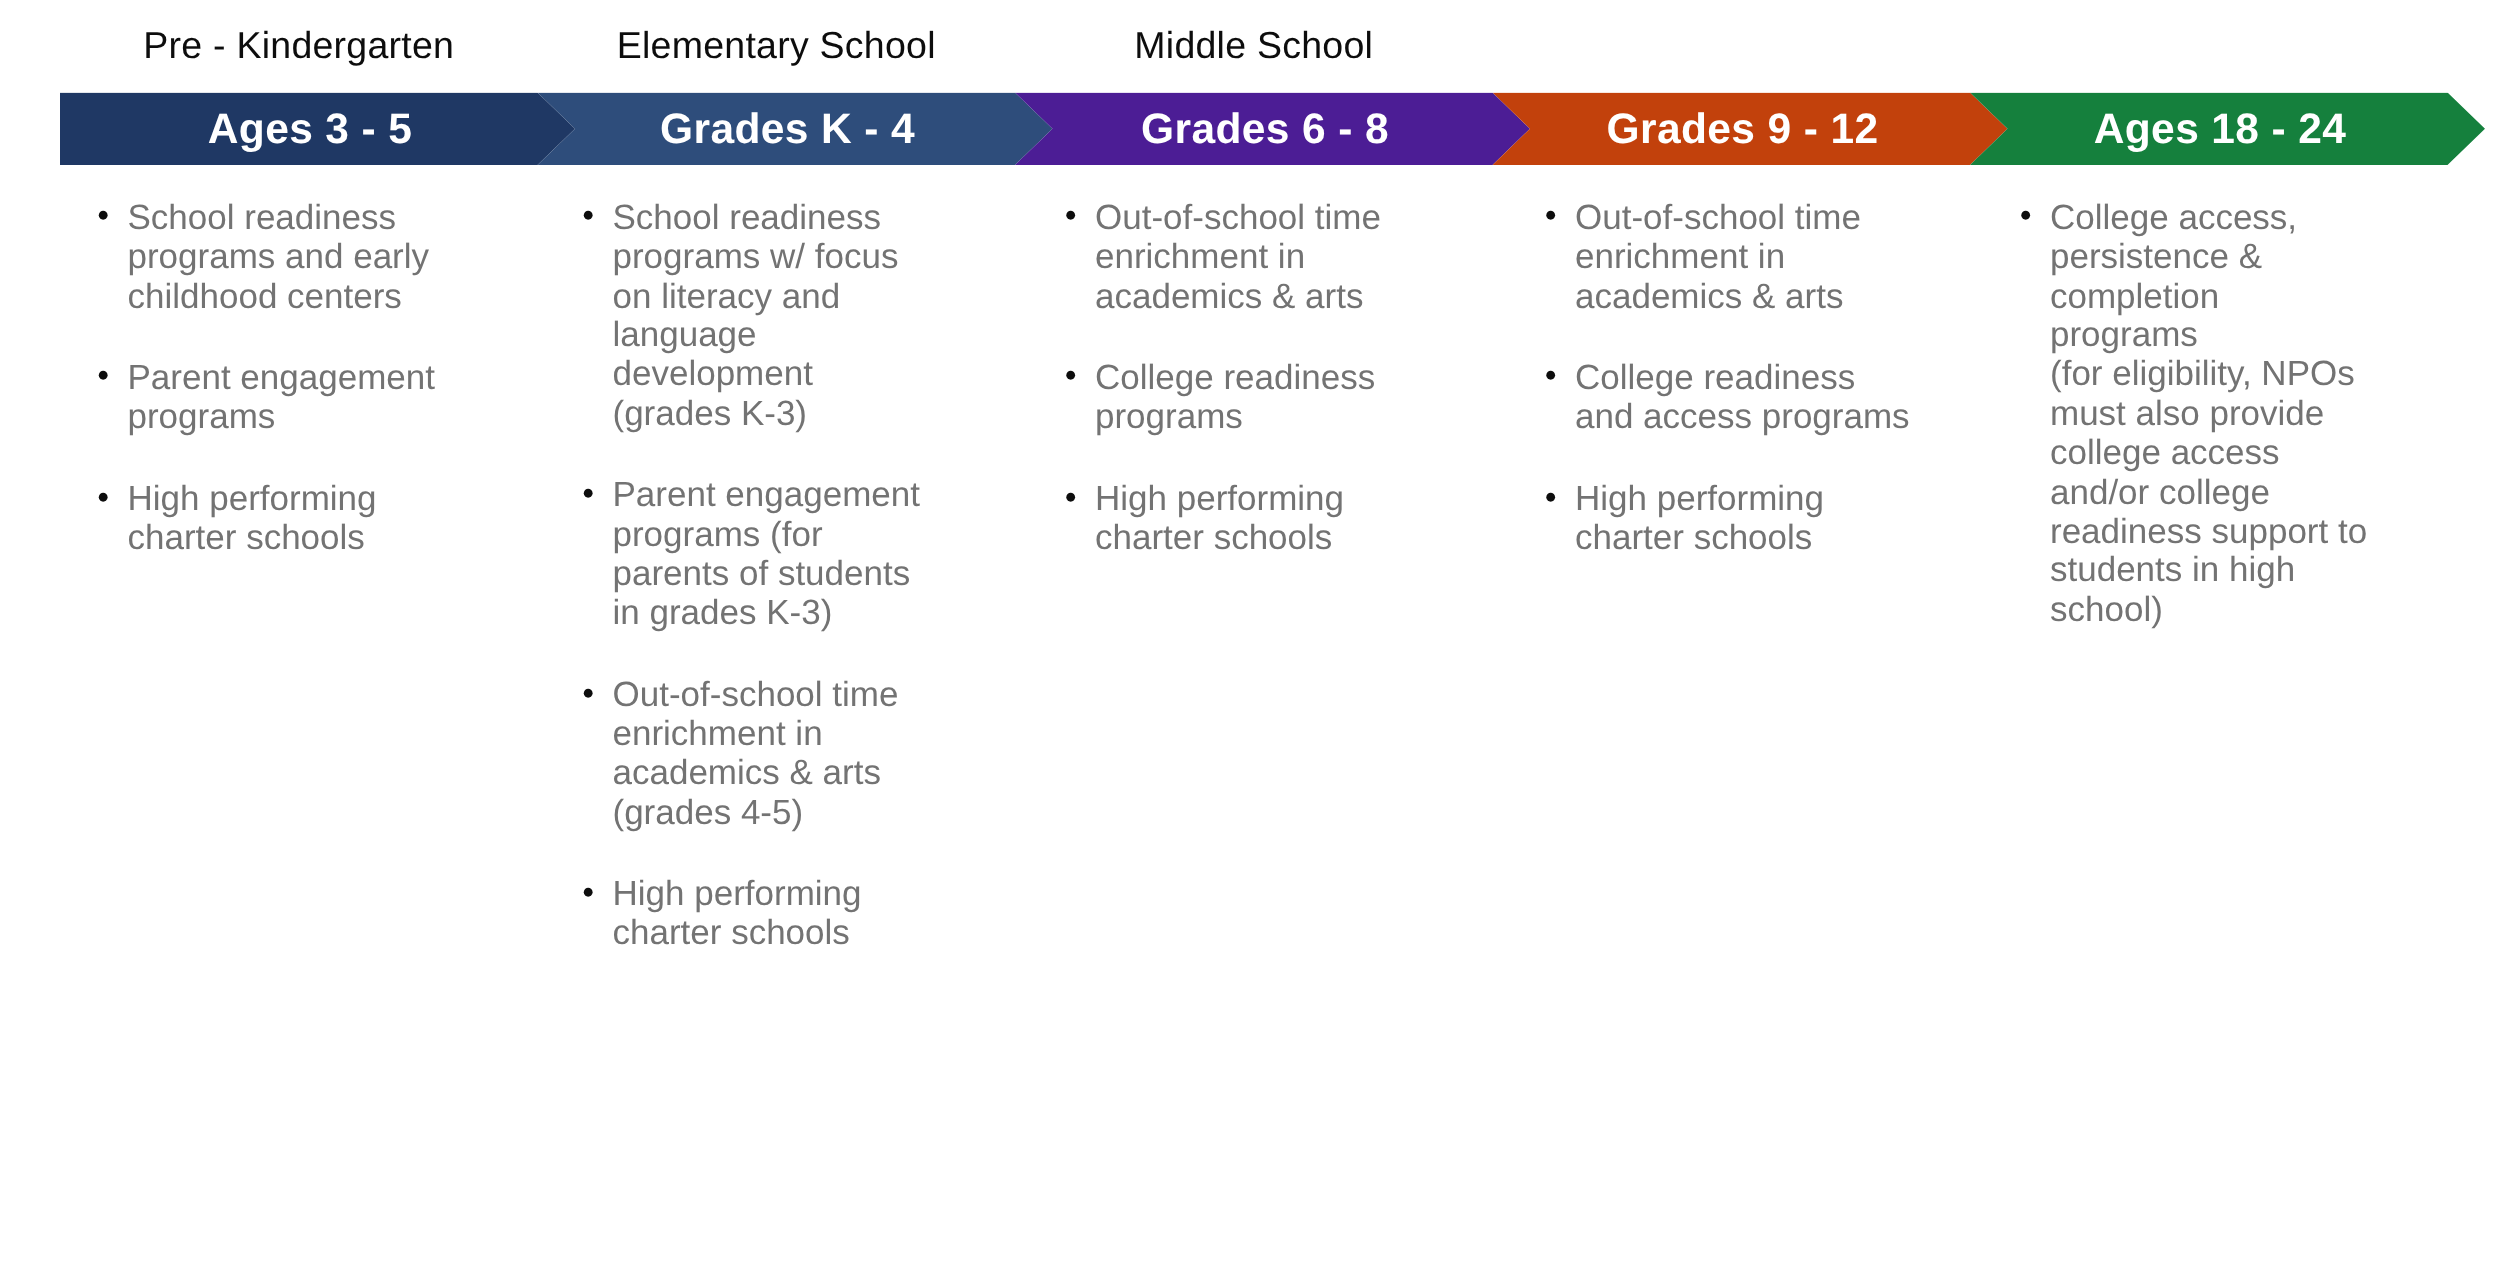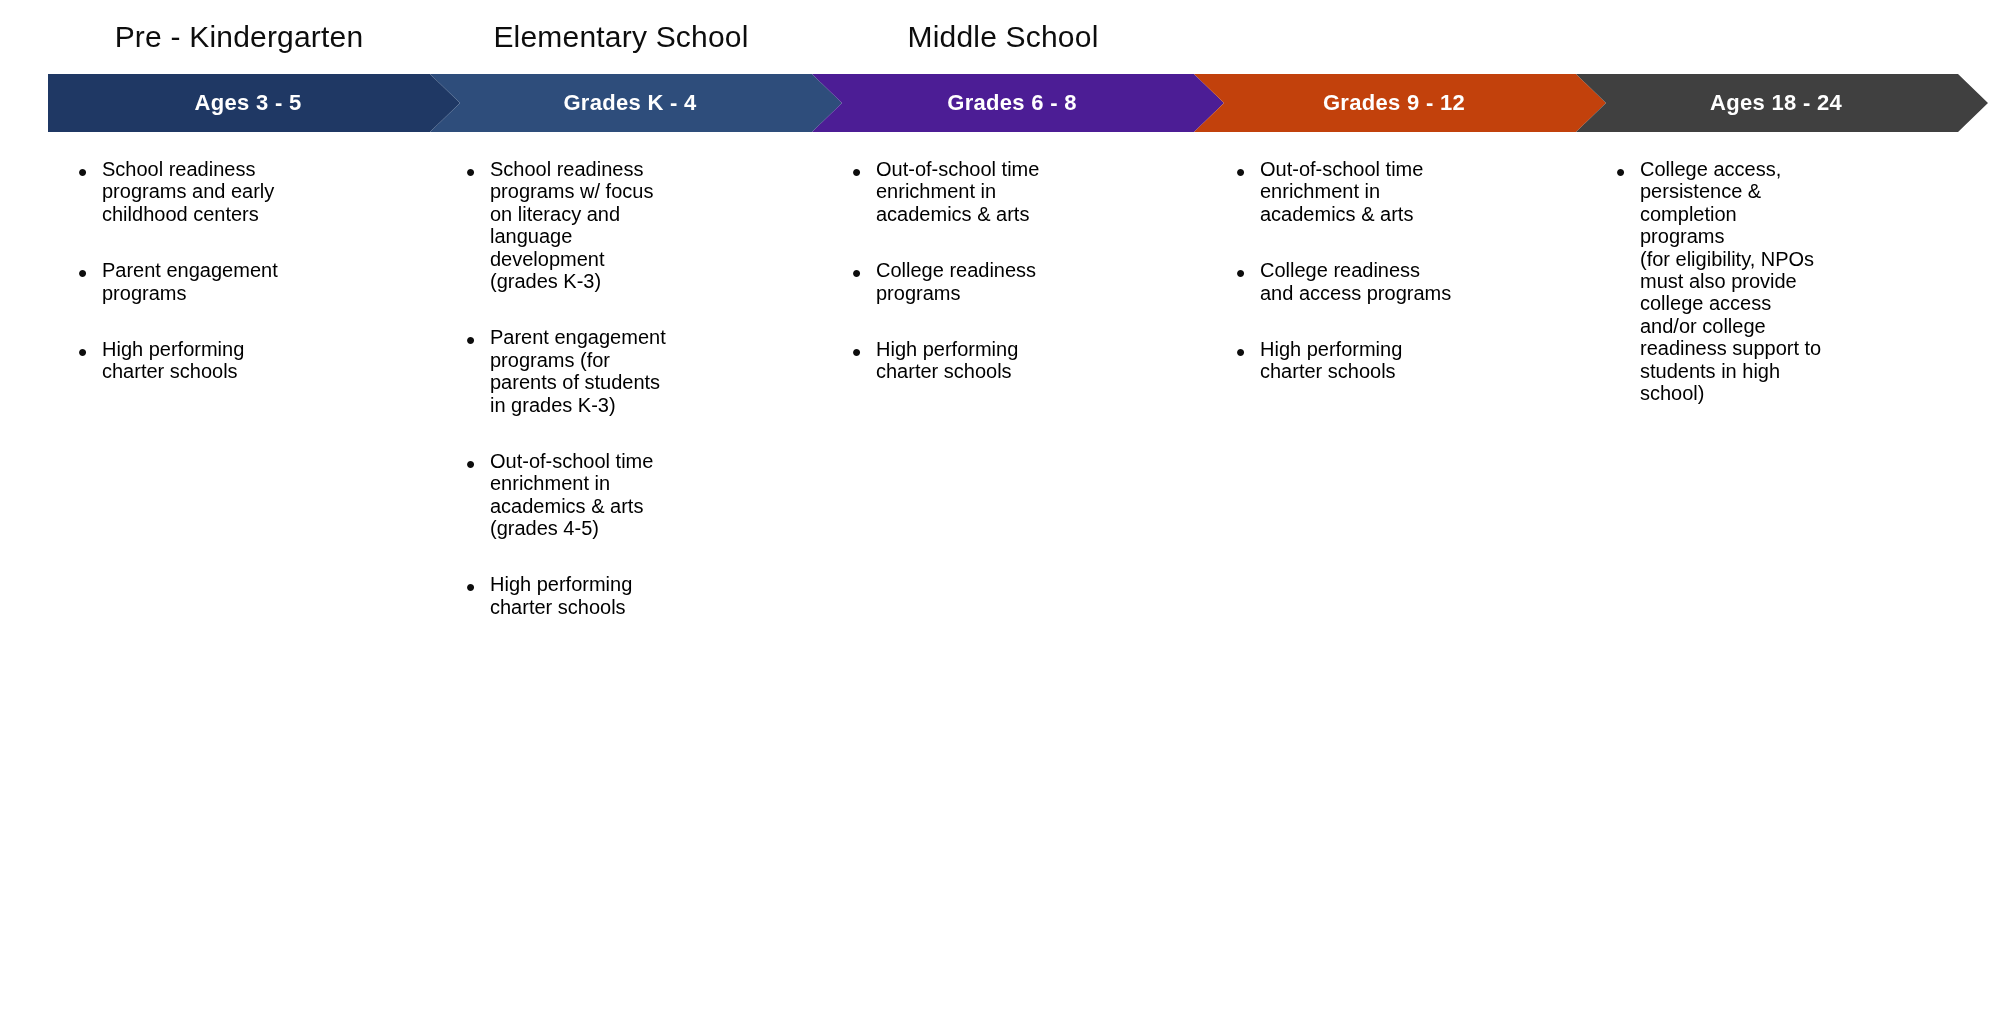--- a/index.html
+++ b/index.html
@@ -48,21 +48,21 @@
     height: 58px;
   }
   .chevron {
     position: absolute;
     top: 0;
     height: 58px;
     display: flex;
     align-items: center;
     justify-content: center;
     color: #ffffff;
-    font-size: 22px;
+    font-size: 34px;
     font-weight: bold;
     letter-spacing: 0.3px;
     box-sizing: border-box;
   }
   .chevron span {
     position: relative;
     left: -6px;
   }
   
   .chev-start {
@@ -93,23 +93,23 @@
 
   ul.bullets {
     list-style: none;
     margin: 0;
     padding: 0;
   }
   ul.bullets li {
     position: relative;
     padding-left: 26px;
     margin-bottom: 34px;
-    font-size: 20px;
+    font-size: 28px;
     line-height: 1.12;
-    color: #000000;
+    color: #737373;
     white-space: pre-line;
   }
   ul.bullets li:last-child { margin-bottom: 0; }
   ul.bullets li::before {
     content: "\2022";
     position: absolute;
     left: 2px;
     top: -1px;
     font-size: 26px;
     line-height: 1.2;
@@ -133,21 +133,21 @@
     </div>
     <div class="chevron chev-mid" style="left:382px; width:412px; background:#2E4D7B;">
       <span>Grades K - 4</span>
     </div>
     <div class="chevron chev-mid" style="left:764px; width:412px; background:#4c1d95;">
       <span>Grades 6 - 8</span>
     </div>
     <div class="chevron chev-mid" style="left:1146px; width:412px; background:#c2410c;">
       <span>Grades 9 - 12</span>
     </div>
-    <div class="chevron chev-mid" style="left:1528px; width:412px; background:#404040;">
+    <div class="chevron chev-mid" style="left:1528px; width:412px; background:#15803d;">
       <span>Ages 18 - 24</span>
     </div>
   </div>
 
   <div class="columns">
 
     <div class="column col-0">
       <ul class="bullets">
         <li>School readiness
 programs and early

